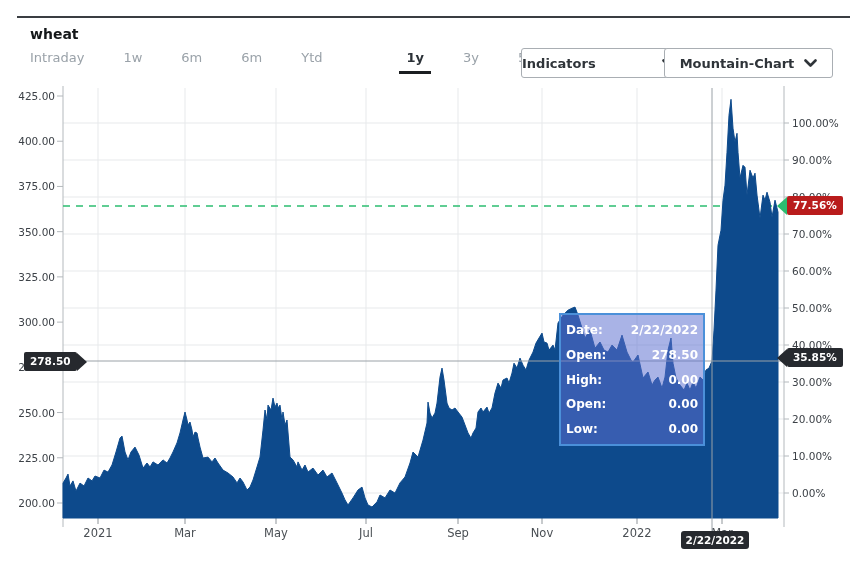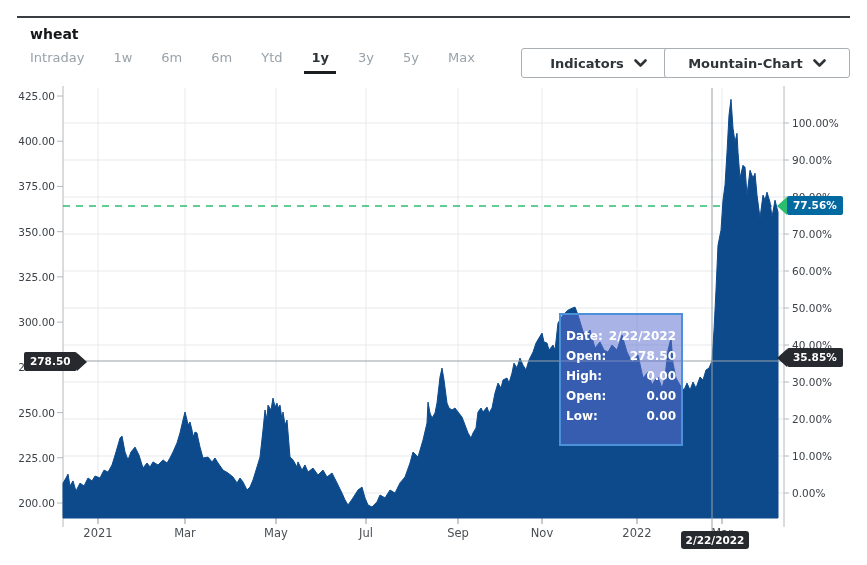--- a/index.html
+++ b/index.html
@@ -1,42 +1,42 @@
 <!DOCTYPE html>
 <html><head>
 <meta charset="utf-8">
 <style>
   html,body{margin:0;padding:0;background:#fff;}
   .stage{position:relative;width:867px;height:565px;background:#fff;overflow:hidden;
          font-family:"DejaVu Sans","Liberation Sans",sans-serif;}
   .top-rule{position:absolute;left:17px;right:17px;top:16px;height:2px;background:#3a3e42;}
   .page-title{position:absolute;left:30px;top:26px;font-size:14px;font-weight:bold;color:#15181a;}
-  .tabbar{position:absolute;left:30px;top:50px;display:flex;gap:29px;align-items:flex-start;}
+  .tabbar{position:absolute;left:30px;top:50px;display:flex;gap:39px;align-items:flex-start;}
   .tab{font-size:13px;color:#9aa2a9;cursor:pointer;position:relative;padding-bottom:9px;}
-  .tab.active{color:#2b3137;font-weight:bold;}
+  .tab.active{color:#2b3137;font-weight:bold;margin-left:45px;}
   .tab.active::after{content:"";position:absolute;left:-7px;right:-7px;bottom:0;height:3px;background:#1b1e21;}
   .btn{position:absolute;top:48px;height:30px;background:#fff;border:1px solid #a9aeb3;border-radius:3px;
        display:flex;align-items:center;justify-content:center;gap:10px;font-size:13px;font-weight:600;
        color:#2f3439;cursor:pointer;box-sizing:border-box;}
   .btn svg{display:block;}
   #chart-svg{position:absolute;left:0;top:0;}
   .badge{position:absolute;height:19px;line-height:19px;background:#26292e;color:#fff;
          font-size:10.5px;font-weight:bold;padding:0 6px;border-radius:2px;z-index:6;}
   .badge-left::after{content:"";position:absolute;left:100%;top:50%;margin-top:-9px;
          border:9px solid transparent;border-right:0;border-left:10px solid #26292e;}
   .badge-right::before{content:"";position:absolute;right:100%;top:50%;margin-top:-9px;
          border:9px solid transparent;border-left:0;border-right:10px solid #26292e;}
-  .badge-green{background:#0369a1;}
+  .badge-green{background:#b91c1c;}
   .badge-green::before{border-right-color:#2cbd70;}
   .date-badge{position:absolute;left:681px;top:531px;width:68px;height:18px;line-height:18px;
          text-align:center;background:#26292e;color:#fff;font-size:10.5px;font-weight:bold;
          border-radius:3px;z-index:6;}
-  .tooltip{position:absolute;left:559px;top:313px;width:124px;height:133px;box-sizing:border-box;
+  .tooltip{position:absolute;left:559px;top:313px;width:146px;height:133px;box-sizing:border-box;
          background:rgba(93,112,208,0.53);border:2px solid #4b90d9;z-index:5;
-         display:flex;flex-direction:column;justify-content:flex-start;padding:11px 5px;}
+         display:flex;flex-direction:column;justify-content:space-between;padding:5px 5px;}
   .tt-row{display:flex;justify-content:space-between;font-size:12px;font-weight:bold;color:#fff;line-height:20px;}
   text{font-family:"DejaVu Sans","Liberation Sans",sans-serif;}
 </style>
 </head>
 <body>
 
 <div class="stage">
   <div class="top-rule"></div>
   <div class="page-title">wheat</div>
 
@@ -45,27 +45,27 @@
       <div class="tab">1w</div>
       <div class="tab">6m</div>
       <div class="tab">6m</div>
       <div class="tab">Ytd</div>
       <div class="tab active">1y</div>
       <div class="tab">3y</div>
       <div class="tab">5y</div>
       <div class="tab">Max</div>
     </div>
 
-  <div class="btn" style="left:521px;width:155px;">
+  <div class="btn" style="left:521px;width:155px;justify-content:space-between;">
     <span>Indicators</span>
     <svg width="13" height="9" viewBox="0 0 13 9">
       <path d="M1.5 1.5 L6.5 6.5 L11.5 1.5" fill="none" stroke="#2f3439" stroke-width="2.6" stroke-linecap="round" stroke-linejoin="round"></path>
     </svg>
   </div>
-  <div class="btn" style="left:664px;width:186px;">
+  <div class="btn" style="left:664px;width:169px;">
     <span>Mountain-Chart</span>
     <svg width="13" height="9" viewBox="0 0 13 9">
       <path d="M1.5 1.5 L6.5 6.5 L11.5 1.5" fill="none" stroke="#2f3439" stroke-width="2.6" stroke-linecap="round" stroke-linejoin="round"></path>
     </svg>
   </div>
 
   <svg id="chart-svg" width="867" height="565">
       <line x1="63" y1="123" x2="784" y2="123" stroke="#e7e9eb" stroke-width="1"></line>
       <line x1="784" y1="123" x2="789" y2="123" stroke="#b4b9bd" stroke-width="1"></line>
       <text x="792" y="127" font-size="10.5" fill="#3c4147">100.00%</text>

